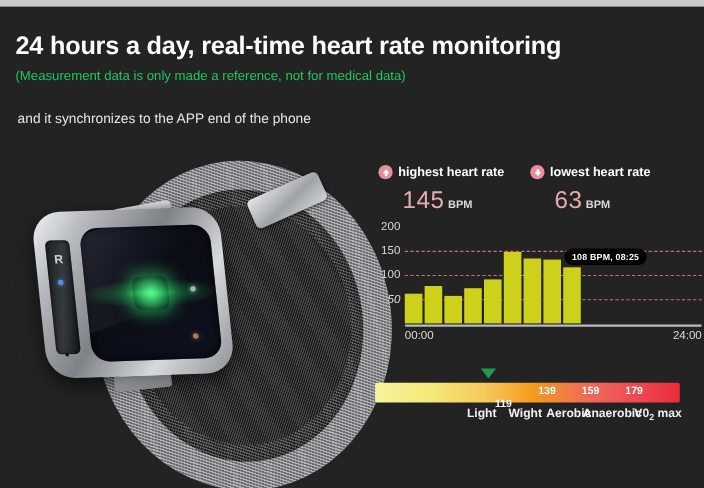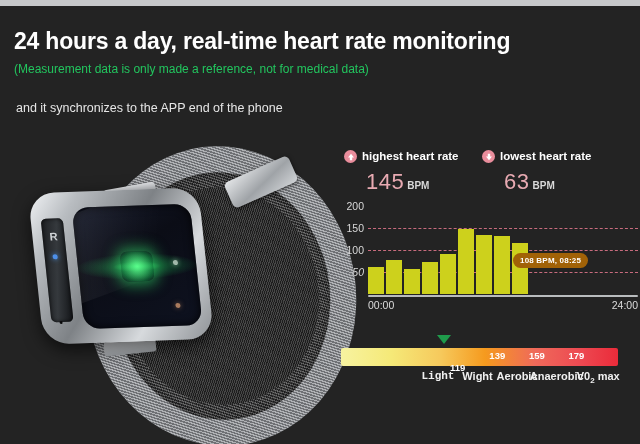--- a/index.html
+++ b/index.html
@@ -224,21 +224,21 @@
     height: 20px;
   }
   .hr-col {
     position: absolute;
     top: 0;
   }
   .hr-col.high { left: 6px; }
   .hr-col.low  { left: 144px; }
   .hr-label-row {
     display: flex;
-    align-items: flex-start;
+    align-items: center;
     gap: 5px;
     white-space: nowrap;
   }
   .arrow-badge {
     width: 13px; height: 13px;
     border-radius: 50%;
     background: #e98d9c;
     display: inline-block;
     position: relative;
     flex: 0 0 auto;
@@ -485,40 +485,40 @@
             <div class="bar" style="height: 27.28px; background: rgb(205, 209, 28);"></div>
             <div class="bar" style="height: 34.32px; background: rgb(205, 209, 28);"></div>
             <div class="bar" style="height: 25.08px; background: rgb(205, 209, 28);"></div>
             <div class="bar" style="height: 32.12px; background: rgb(205, 209, 28);"></div>
             <div class="bar" style="height: 40.48px; background: rgb(205, 209, 28);"></div>
             <div class="bar" style="height: 64.68px; background: rgb(205, 209, 28);"></div>
             <div class="bar" style="height: 58.52px; background: rgb(205, 209, 28);"></div>
             <div class="bar" style="height: 58.08px; background: rgb(205, 209, 28);"></div>
             <div class="bar" style="height: 50.6px; background: rgb(205, 209, 28);"></div>
           </div>
-        <div class="tooltip" id="tooltip" style="left: 145px; top: 19.8px; background: #a16207; color: rgb(255, 255, 255); margin-top: 27px;">108 BPM, 08:25</div>
+        <div class="tooltip" id="tooltip" style="left: 145px; top: 19.8px; background: #000000; color: rgb(255, 255, 255);">108 BPM, 08:25</div>
       </div>
       <div class="baseline"></div>
       <div class="x-labels">
         <span>00:00</span>
         <span>24:00</span>
       </div>
     </div>
 
     <div class="zones">
       <div class="zone-marker" id="zone-marker" style="left: 102.886px;"></div>
       <div class="zone-bar"></div>
       <div id="zone-nums">
           <div class="zone-num" style="left: 116.736px; margin-top: 12px;">119</div>
           <div class="zone-num" style="left: 156.307px;">139</div>
           <div class="zone-num" style="left: 195.879px;">159</div>
           <div class="zone-num" style="left: 235.45px;">179</div>
         </div>
       <div class="zone-labels" id="zone-labels">
-          <div class="zone-label" style="left: 96.95px; font-family: Liberation Mono, monospace;">Light</div>
+          <div class="zone-label" style="left: 96.95px;">Light</div>
           <div class="zone-label" style="left: 136.521px;">Wight</div>
           <div class="zone-label" style="left: 176.093px;">Aerobic</div>
           <div class="zone-label" style="left: 215.664px;">Anaerobic</div>
           <div class="zone-label" style="left: 257.214px;">V0<sub>2</sub> max</div>
         </div>
     </div>
 
   </div>
 </div>
 

